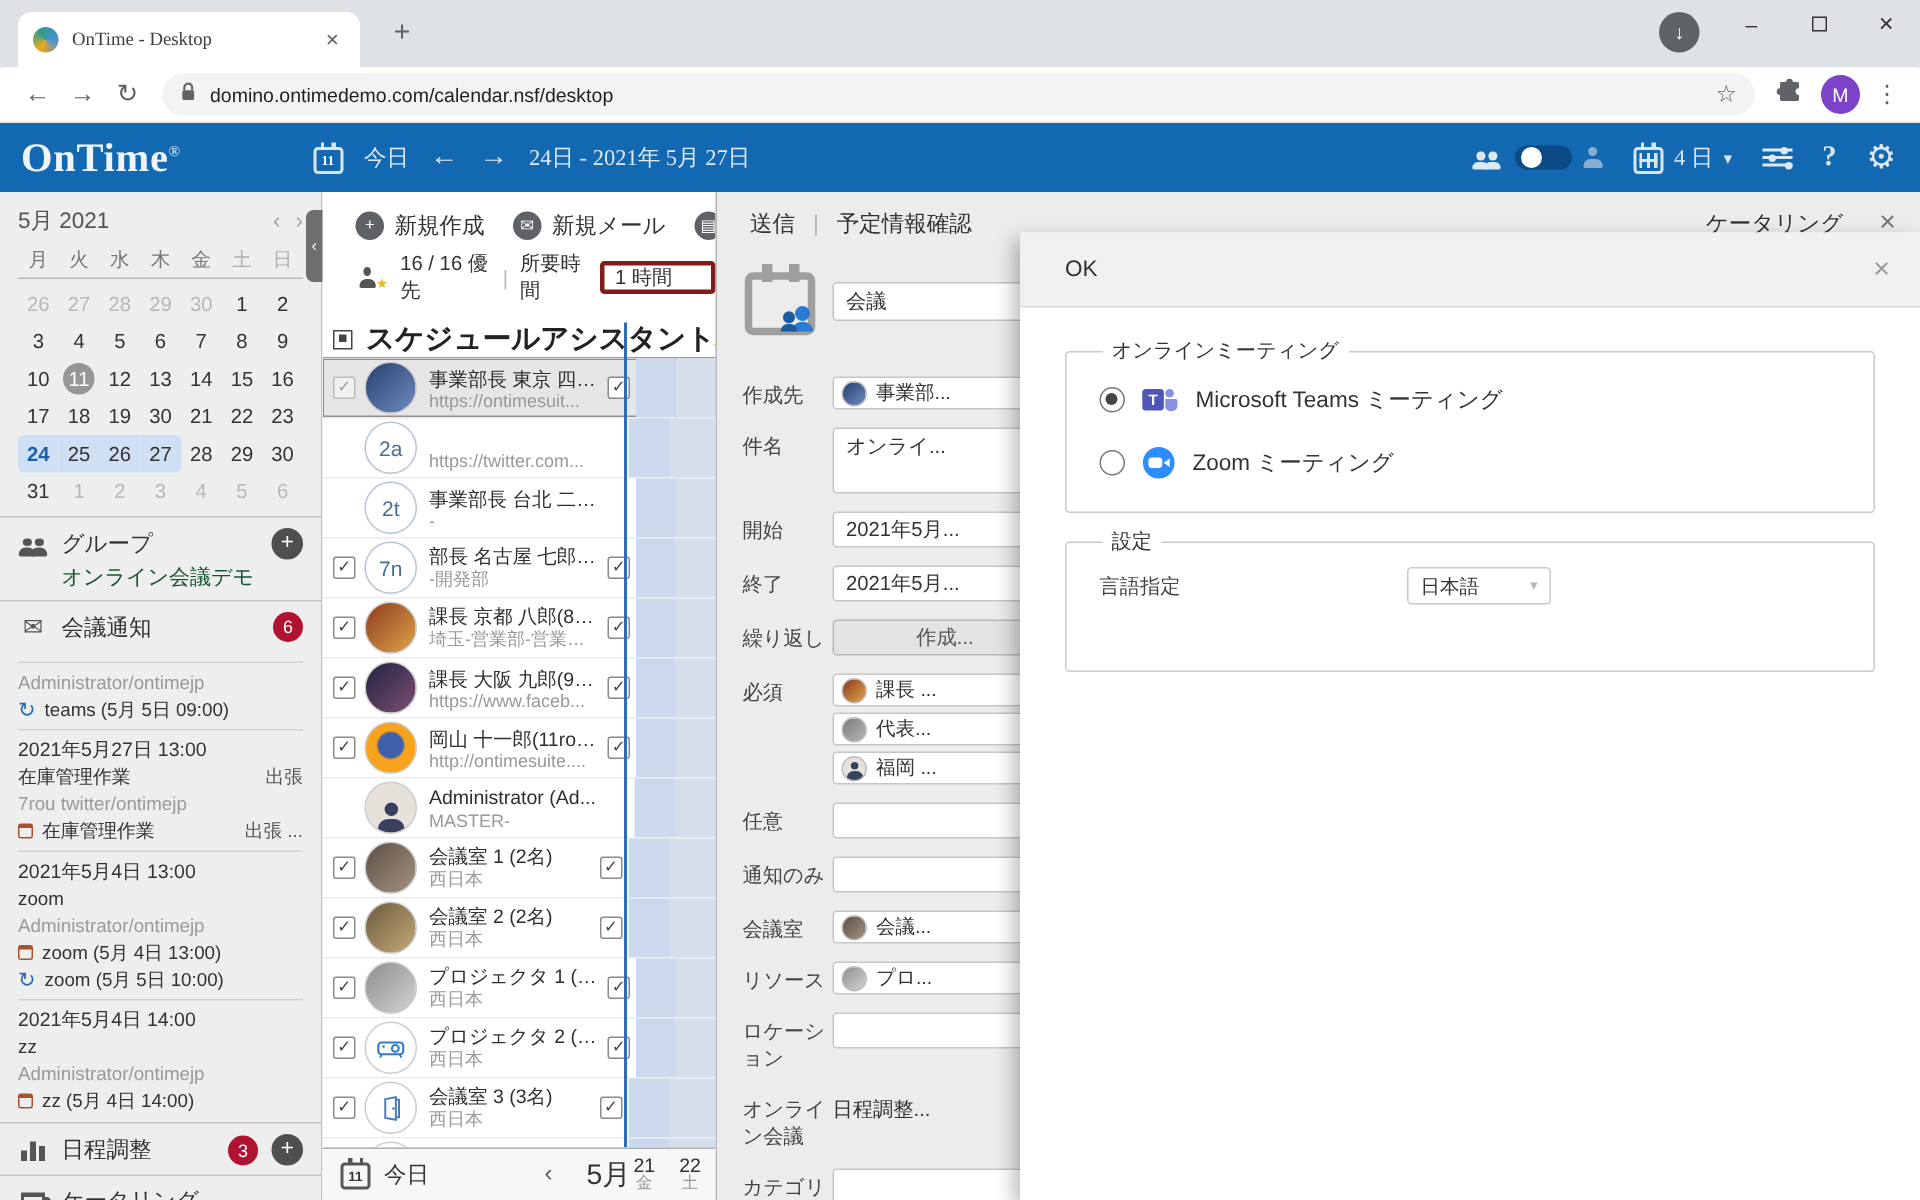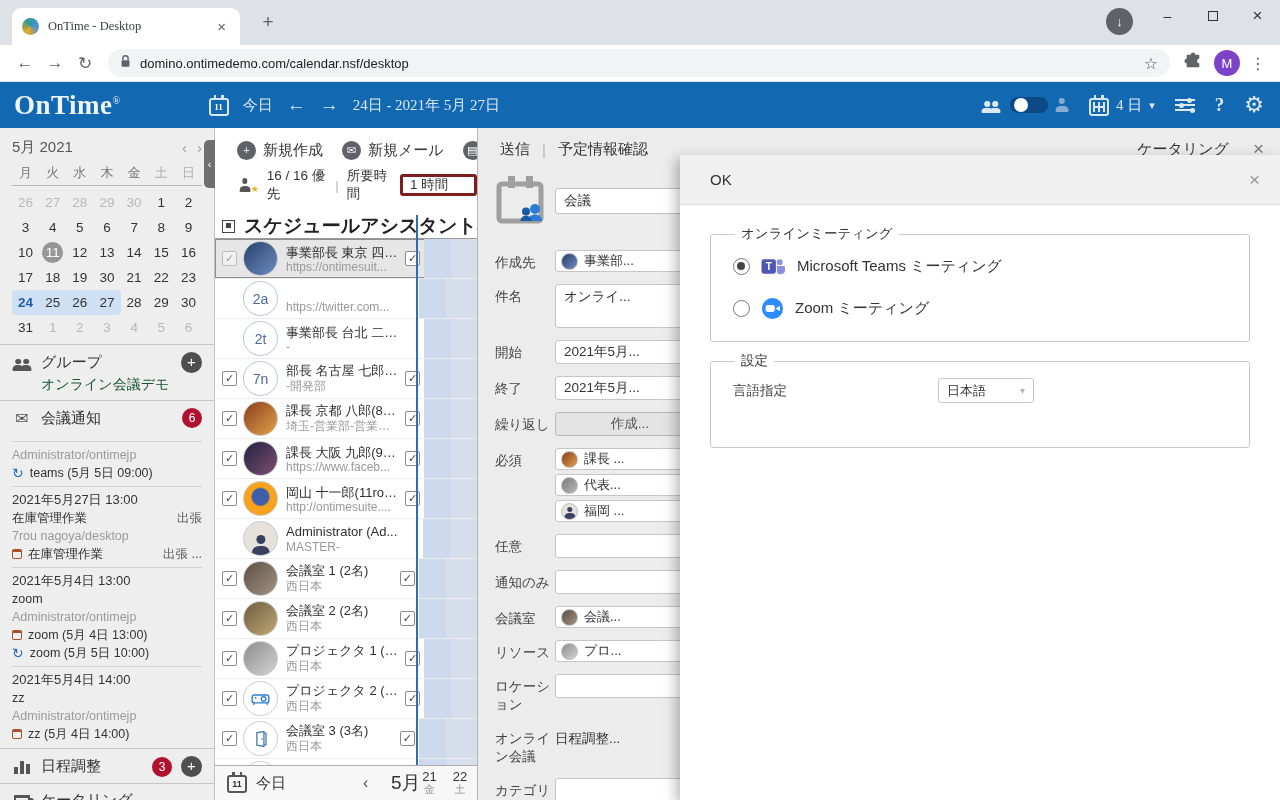--- a/index.html
+++ b/index.html
@@ -389,21 +389,21 @@
         </div>
         <div class="n-div"></div>
         <div class="n-row n-title">
           <span>2021年5月27日  13:00</span>
         </div>
         <div class="n-row">
           <span>在庫管理作業</span>
           <span class="n-right">出張</span>
         </div>
         <div class="n-row n-muted">
-          <span>7rou nagoya/desktop</span>
+          <span>7rou twitter/ontimejp</span>
         </div>
         <div class="n-row">
           <span class="cal-mini"></span>
           <span>在庫管理作業</span>
           <span class="n-right">出張 ...</span>
         </div>
         <div class="n-div"></div>
         <div class="n-row n-title">
           <span>2021年5月4日  13:00</span>
         </div>

